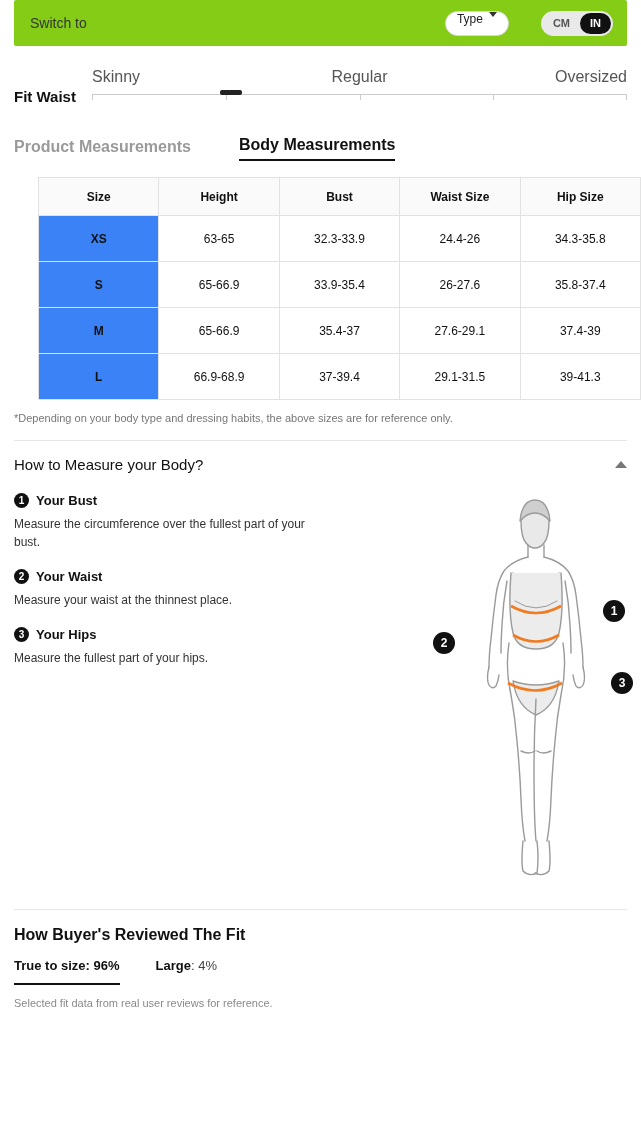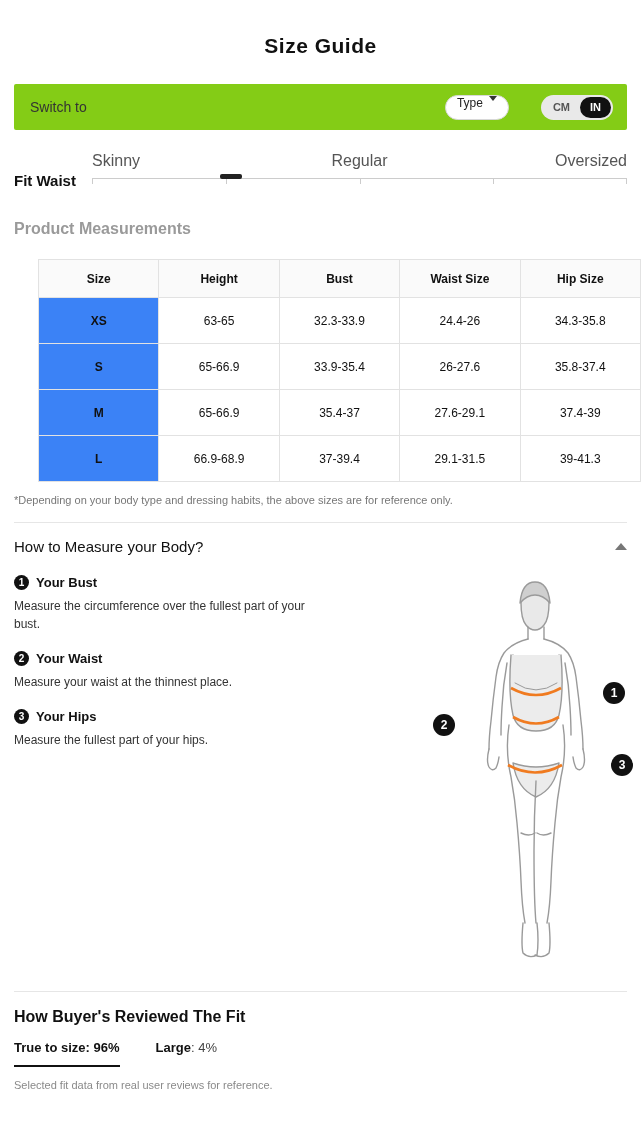--- a/index.html
+++ b/index.html
@@ -270,21 +270,20 @@
     margin: 12px 14px 0 14px;
     font-size: 11px;
     color: #8a8a8a;
   }
 </style>
 </head>
 <body>
 
 <div class="page">
 
-  <div class="title">Size Guide</div>
 
   <div class="switch-bar">
     <span class="switch-label">Switch to</span>
 
     <div class="type-select">
       <span>Type</span>
       <span class="chev"></span>
     </div>
 
     <div class="unit-toggle">
@@ -306,20 +305,21 @@
       <div class="fit-notch" style="left:25%;"></div>
       <div class="fit-notch" style="left:50%;"></div>
       <div class="fit-notch" style="left:75%;"></div>
       <div class="fit-notch" style="right:0;"></div>
       <div class="fit-thumb" style="left:24%;"></div>
     </div>
   </div>
 
   <div class="tabs">
     <div class="tab">Product Measurements</div>
+    <div class="tab active">Body Measurements</div>
   </div>
 
   <div class="table-wrap">
     <table class="size-table">
       <thead>
         <tr>
           <th>Size</th>
           <th>Height</th>
           <th>Bust</th>
           <th>Waist Size</th>

